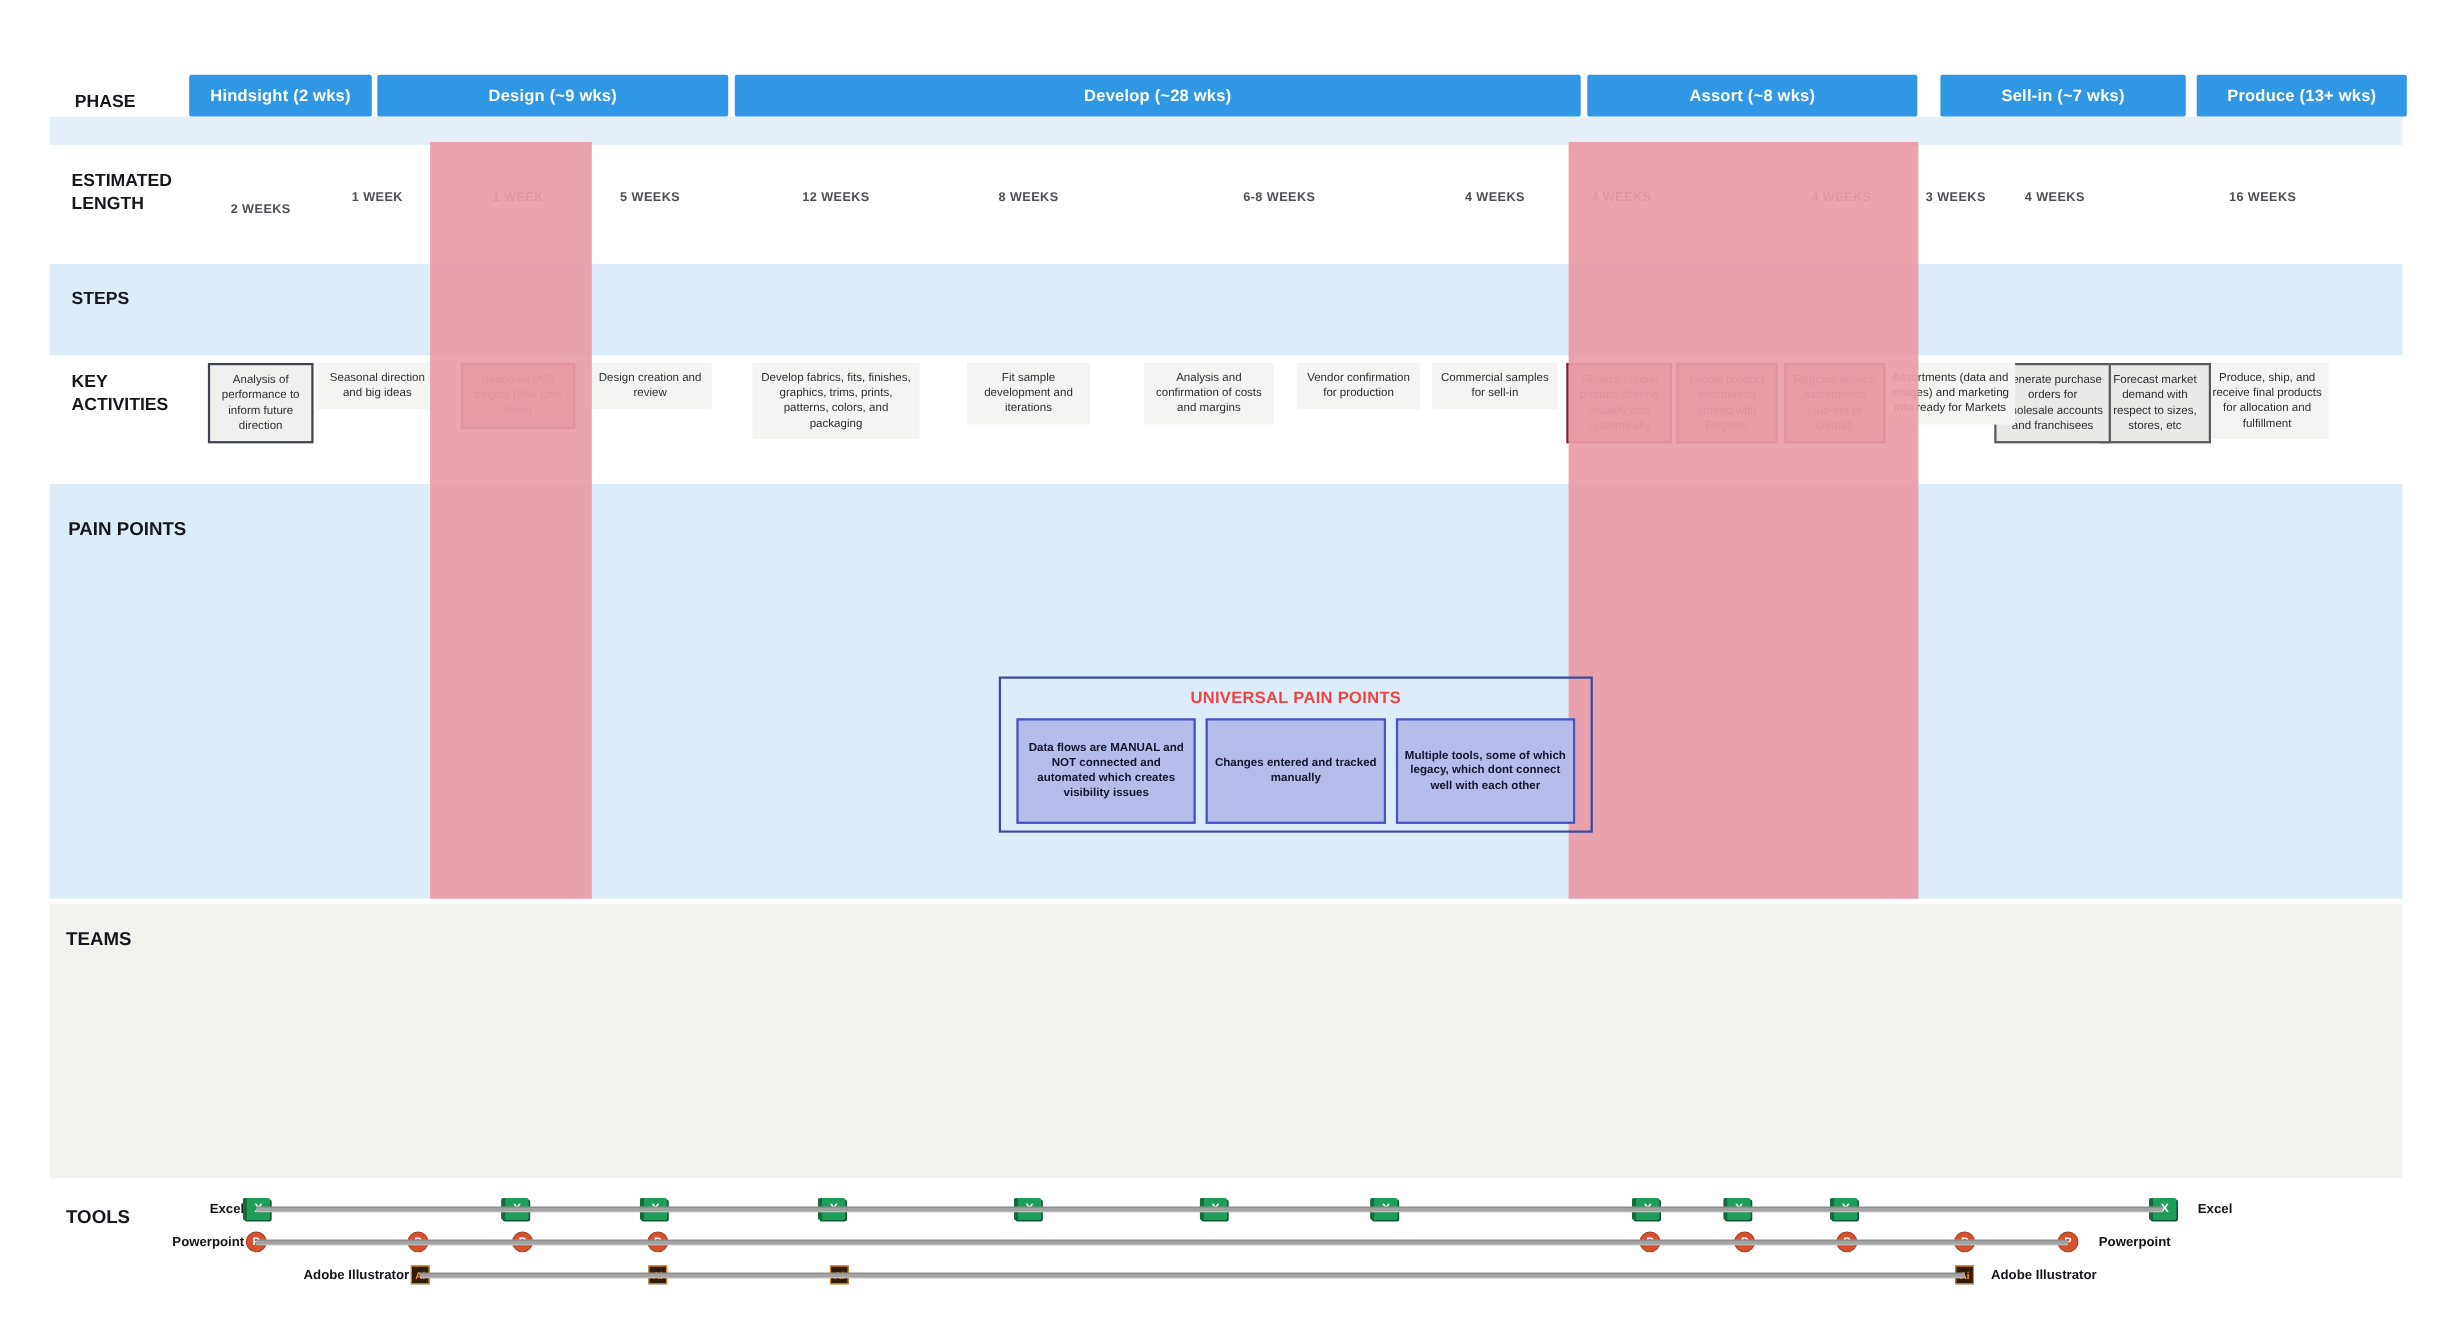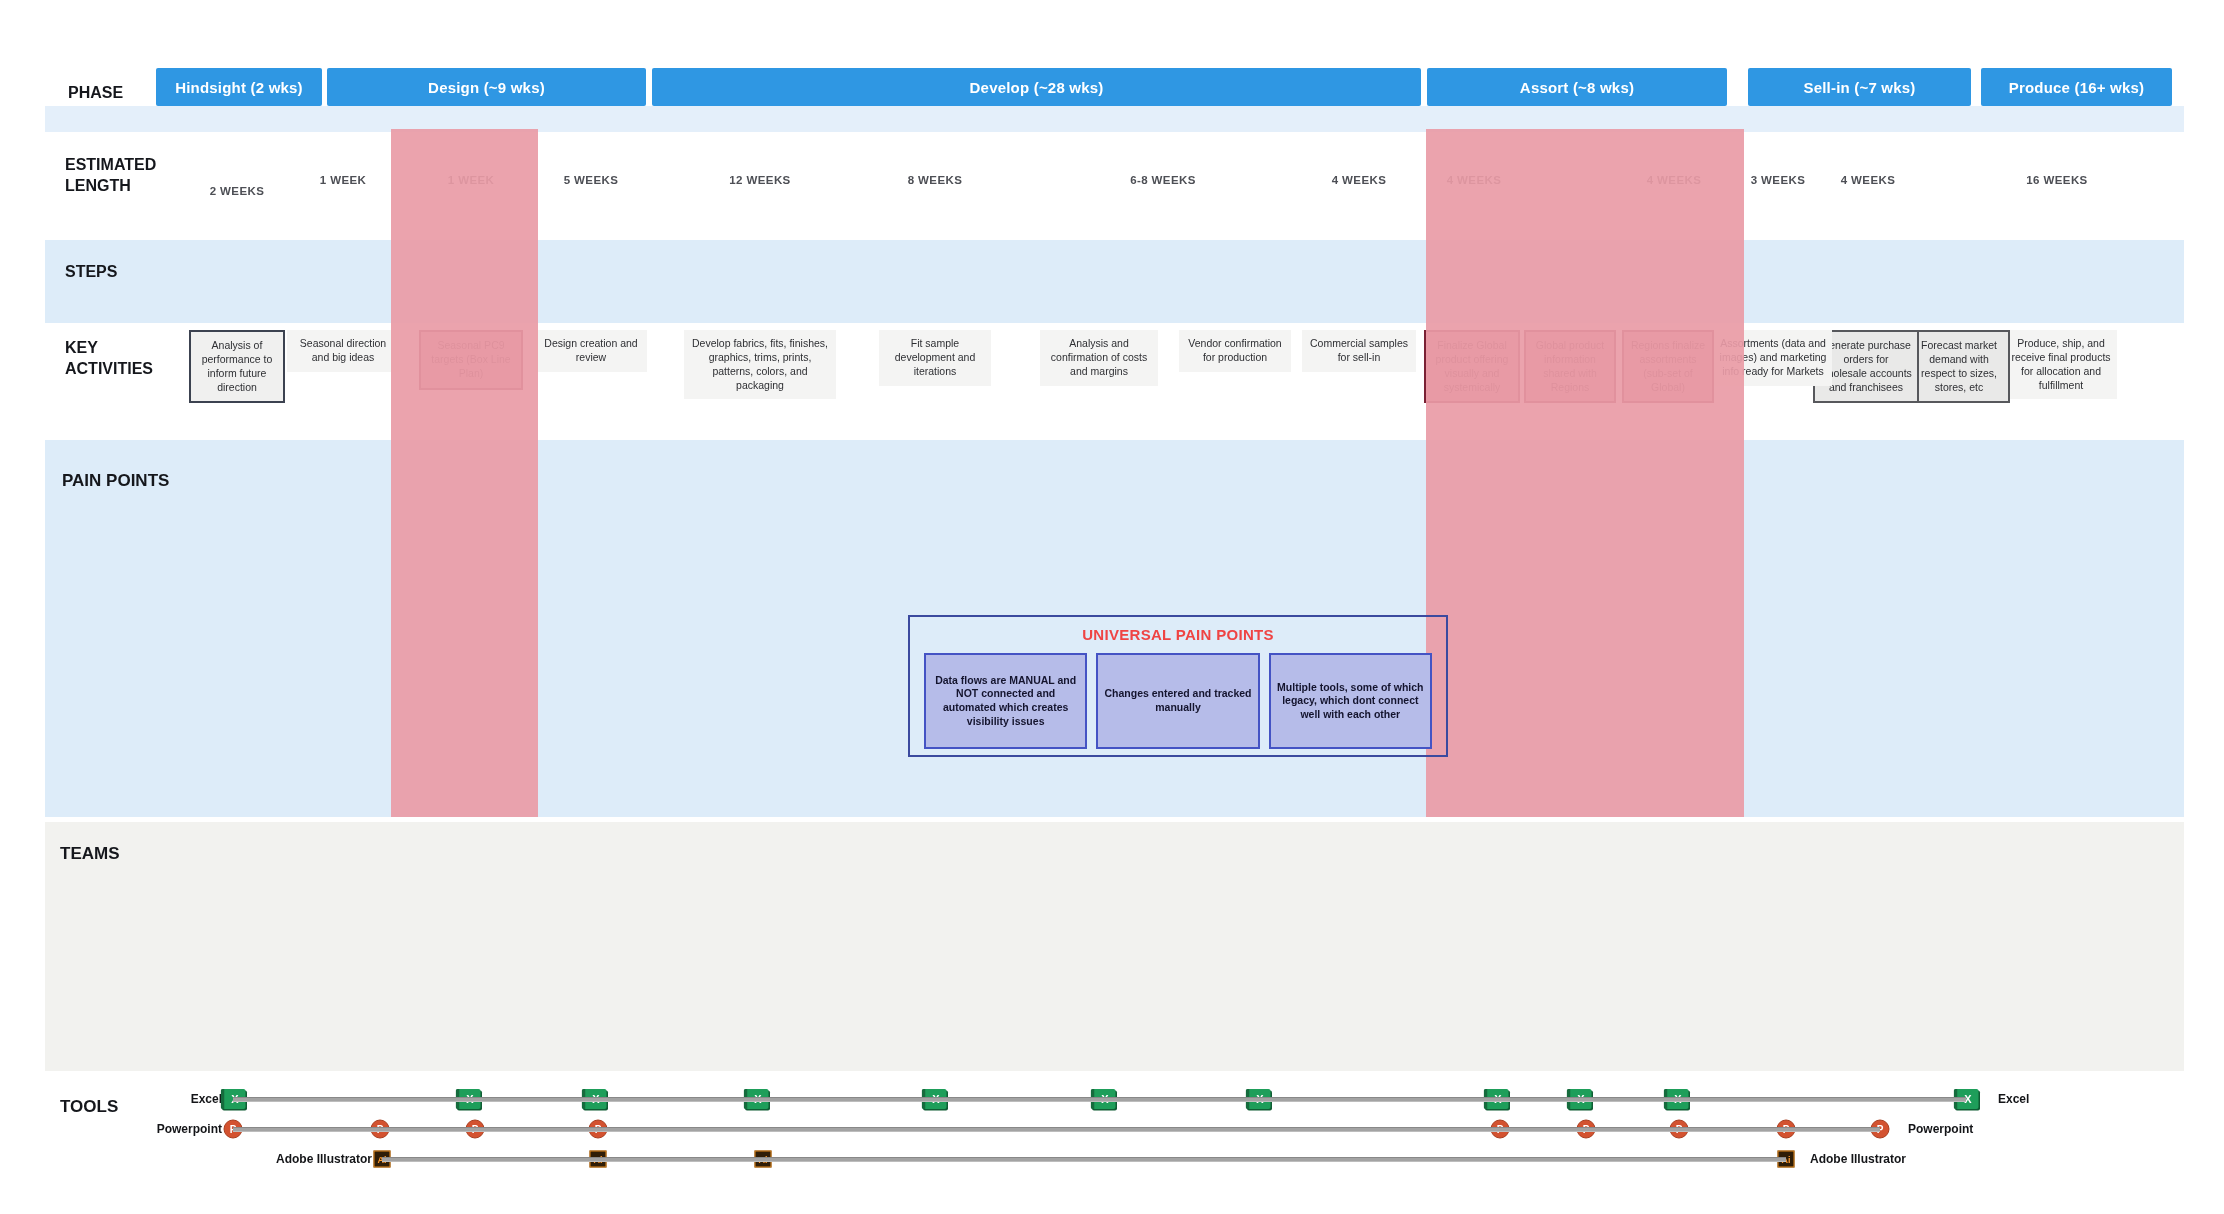--- a/index.html
+++ b/index.html
@@ -2,21 +2,21 @@
 <html><head>
 <meta charset="utf-8">
 <style>
   html,body{margin:0;padding:0;background:#fff;}
   .stage{position:relative;width:2224px;height:1214px;background:#ffffff;
          font-family:"Liberation Sans",sans-serif;overflow:hidden;}
   .band{position:absolute;left:45px;width:2139px;}
   .pinkband{position:absolute;top:129px;height:688px;opacity:.92;}
   .rowlabel{position:absolute;font-weight:bold;color:#15171c;white-space:pre-line;line-height:1.3;}
   .phase{position:absolute;top:68px;height:38px;color:#fff;font-weight:bold;font-size:15px;
-         display:flex;align-items:center;justify-content:center;border-radius:2px;letter-spacing:.2px;}
+         display:flex;align-items:center;justify-content:center;border-radius:2px;letter-spacing:.2px;margin-left:16px;}
   .len{position:absolute;top:174px;transform:translateX(-50%);font-size:11.5px;font-weight:bold;
        color:#4d4f55;white-space:nowrap;letter-spacing:.4px;}
   .step{position:absolute;top:280px;transform:translate(-50%,-50%);text-align:center;white-space:pre-line;}
   .step.text{font-size:13px;font-weight:bold;color:#17181c;line-height:1.3;}
   .step.box{display:flex;align-items:center;justify-content:center;font-weight:bold;line-height:1.25;}
   .step.dark{background:#212121;color:#ffffff;box-shadow:0 0 0 2px #dcdcdc;}
   .step.red{background:#6e2132;color:#f3dae1;border:1px solid #40101e;}
   .arrow{position:absolute;top:279px;border-top:1.6px solid #4a4a4a;}
   .arrow:after{content:"";position:absolute;right:-1px;top:-4px;border-left:6px solid #4a4a4a;
                border-top:3.2px solid transparent;border-bottom:3.2px solid transparent;}
@@ -287,21 +287,21 @@
     <div class="len" style="left: 1674px;">4 WEEKS</div>
     <div class="len" style="left: 1474px;">4 WEEKS</div>
     <div class="len" style="left: 1359px;">4 WEEKS</div>
     <div class="len" style="left: 1163px;">6-8 WEEKS</div>
     <div class="len" style="left: 935px;">8  WEEKS</div>
     <div class="len" style="left: 760px;">12 WEEKS</div>
     <div class="len" style="left: 591px;">5 WEEKS</div>
     <div class="len" style="left: 471px;">1 WEEK</div>
     <div class="len" style="left: 343px;">1 WEEK</div>
     <div class="len" style="left: 237px; margin-top: 11px;">2 WEEKS</div>
-    <div class="phase" style="left: 1981px; width: 191px; background: rgb(47, 151, 227);">Produce  (16+ wks)</div>
+    <div class="phase" style="left: 1981px; width: 191px; background: rgb(47, 151, 227);">Produce  (13+ wks)</div>
     <div class="phase" style="left: 1748px; width: 223px; background: rgb(47, 151, 227);">Sell-in (~7 wks)</div>
     <div class="phase" style="left: 1427px; width: 300px; background: rgb(47, 151, 227);">Assort (~8 wks)</div>
     <div class="phase" style="left: 652px; width: 769px; background: rgb(47, 151, 227);">Develop  (~28 wks)</div>
     <div class="phase" style="left: 327px; width: 319px; background: rgb(47, 151, 227);">Design (~9 wks)</div>
     <div class="phase" style="left: 156px; width: 166px; background: rgb(47, 151, 227);">Hindsight (2 wks)</div>
     <div class="band" style="top: 240px; height: 83px; background: rgb(221, 236, 249);"></div>
     <div class="band" style="top: 440px; height: 377px; background: rgb(221, 236, 249);"></div>
     <div class="band" style="top: 822px; height: 249px; background: rgb(242, 242, 239);"></div>
     <div class="pinkband" style="left: 391px; width: 147px; background: rgb(233, 155, 166);"></div>
     <div class="pinkband" style="left: 1426px; width: 318px; background: rgb(233, 155, 166);"></div>

